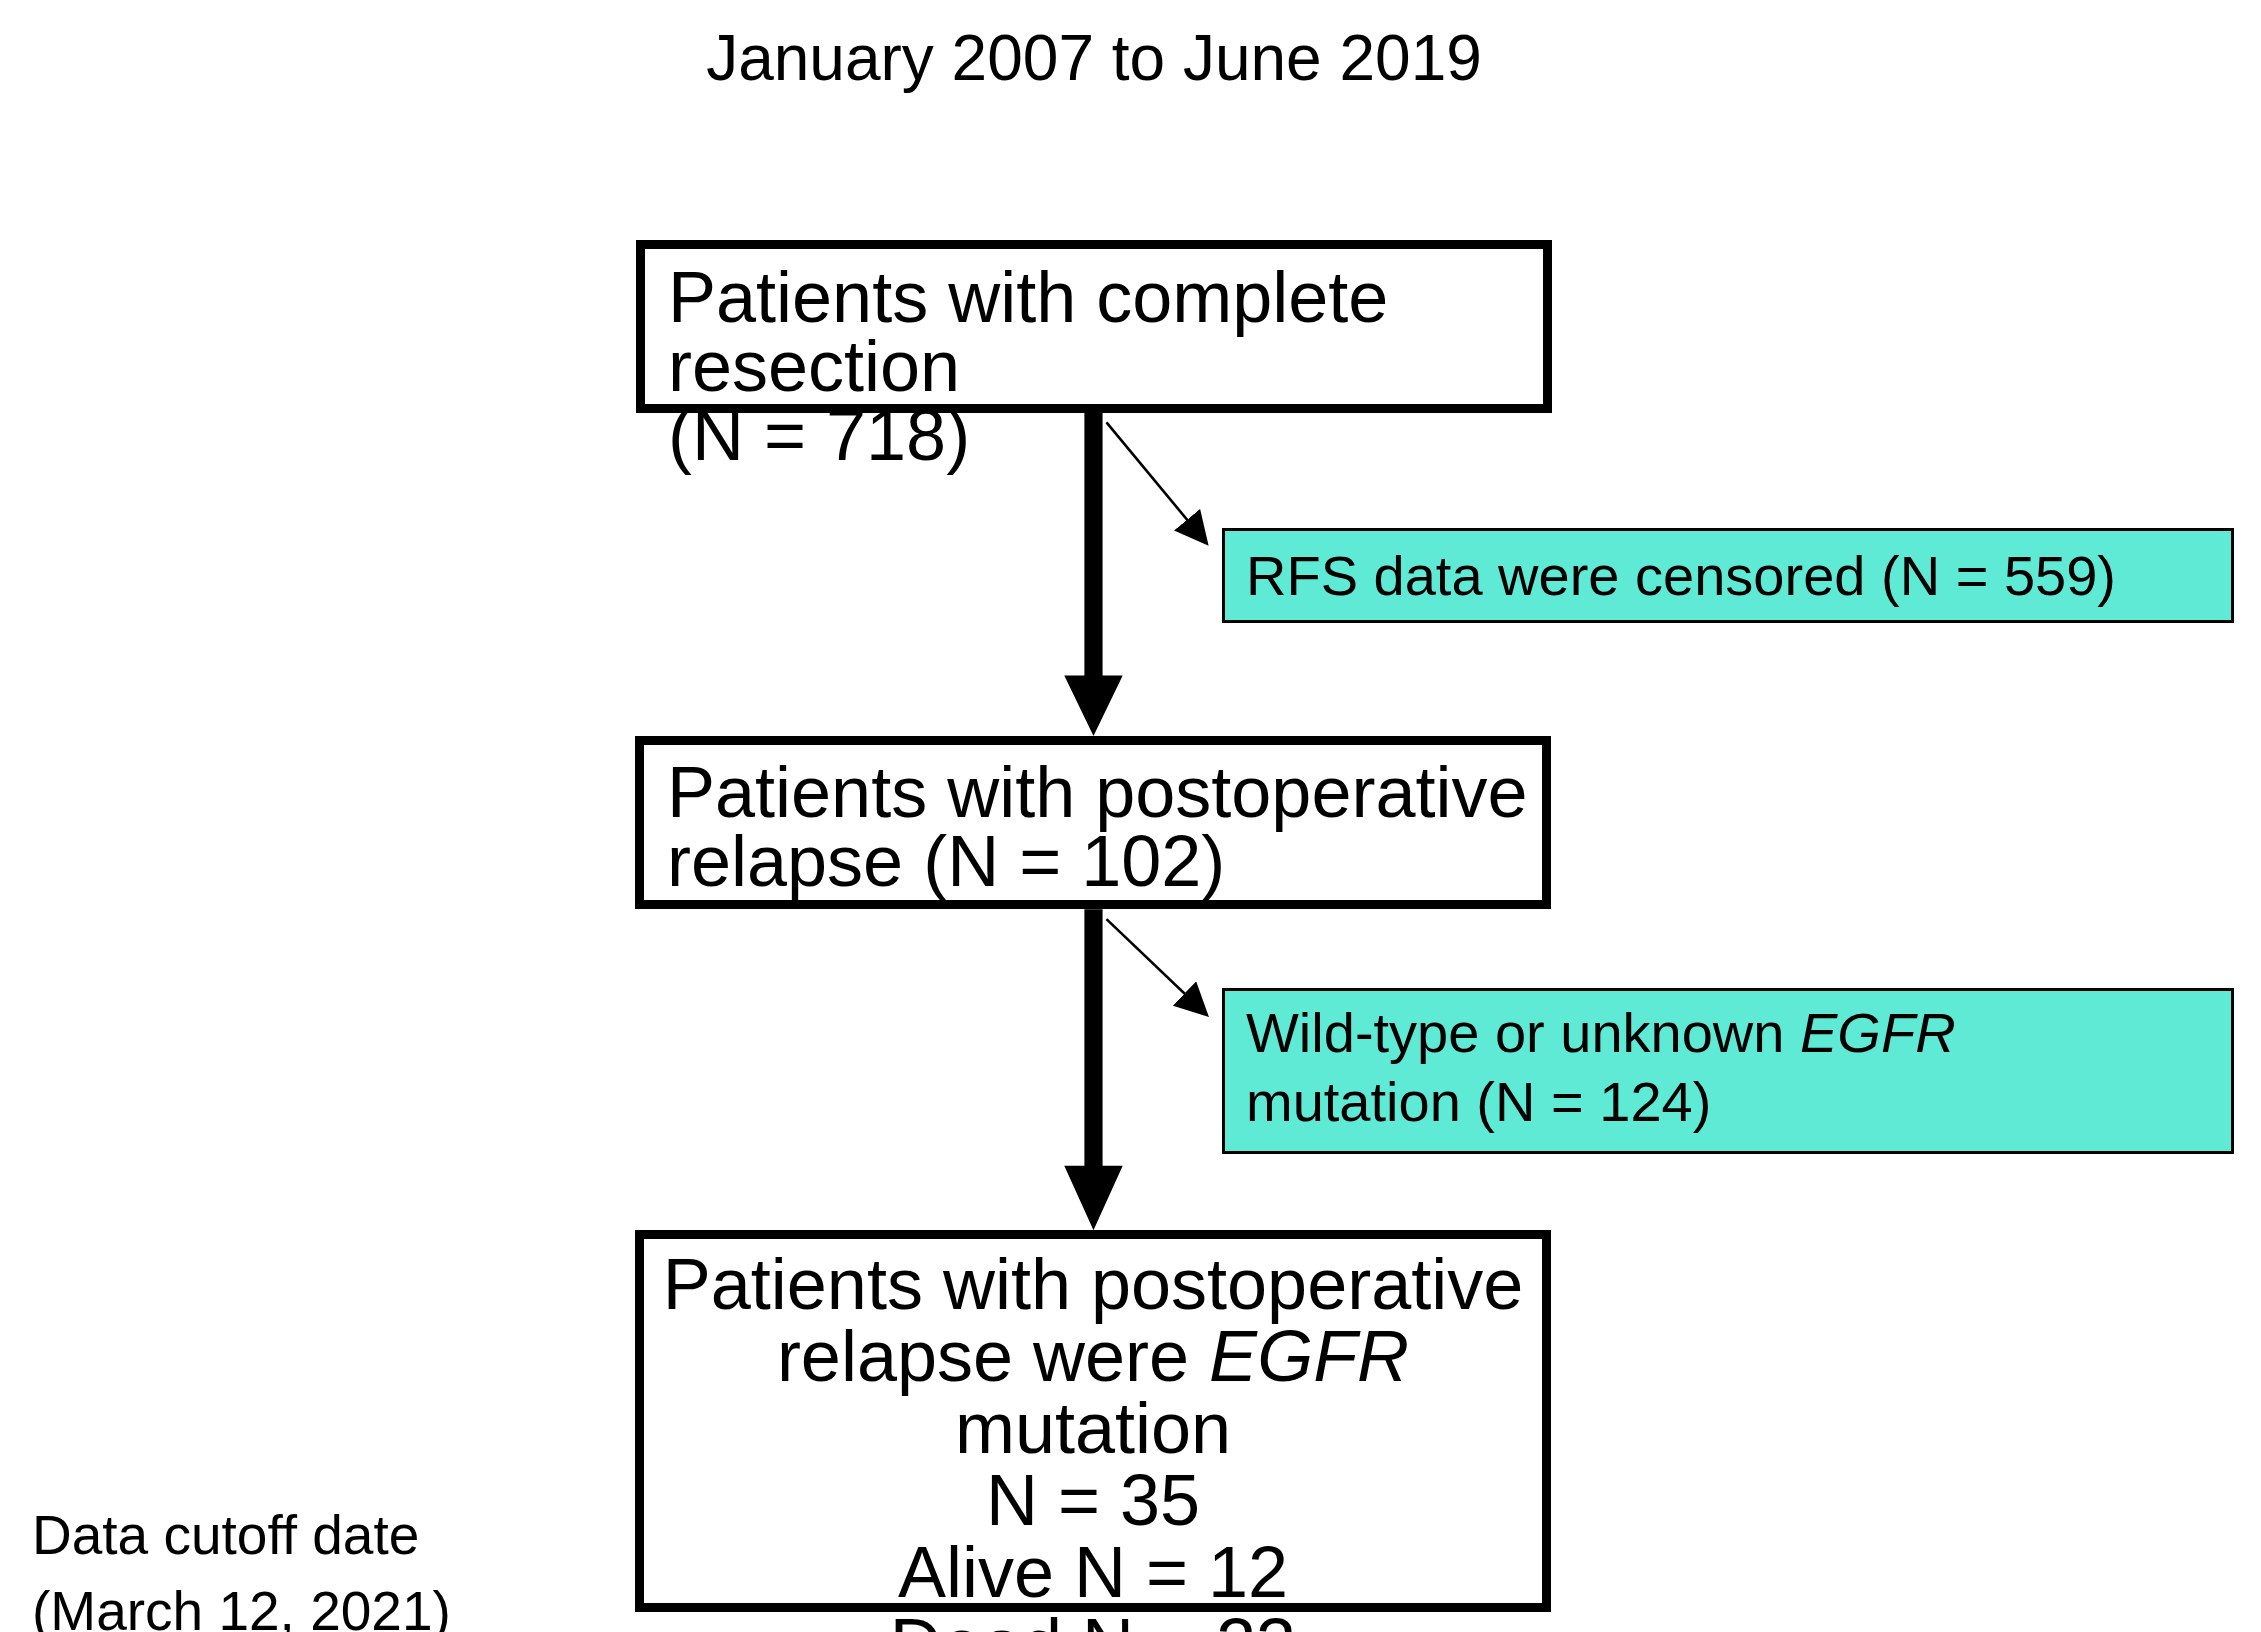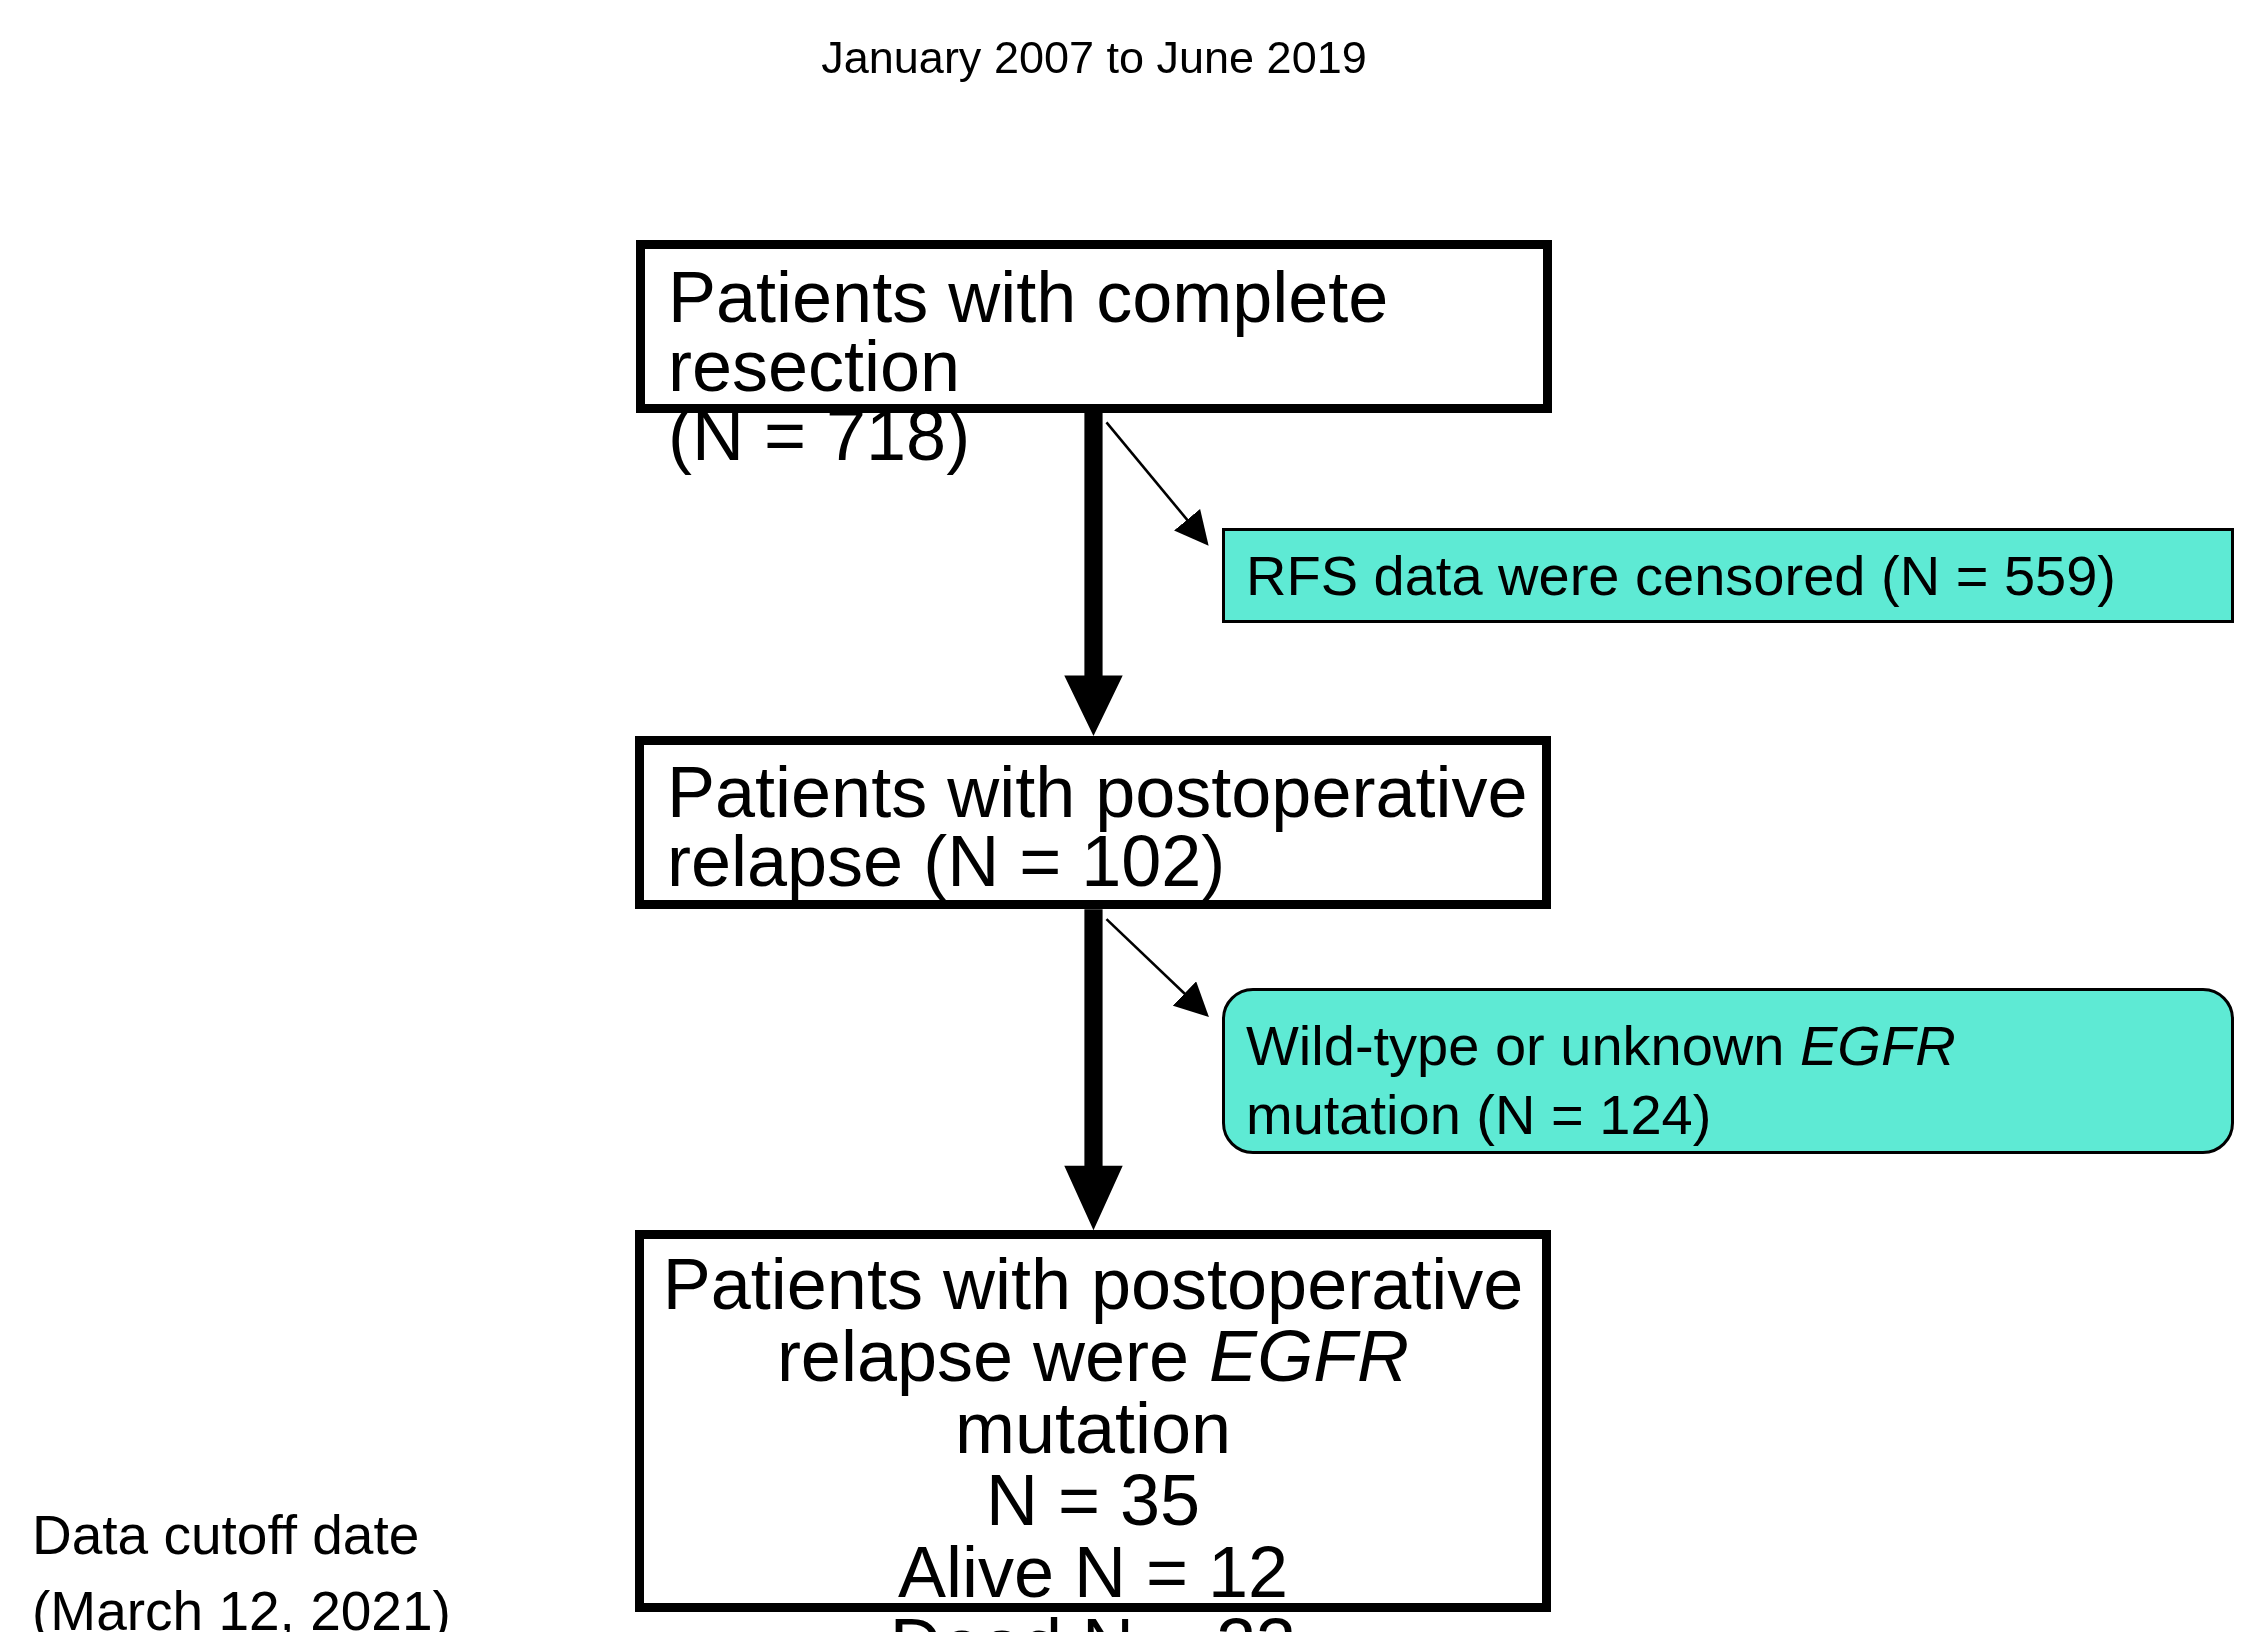--- a/index.html
+++ b/index.html
@@ -14,21 +14,21 @@
   }
   .arrow-layer {
     position: absolute;
     left: 0; top: 0;
     width: 2261px; height: 1633px;
   }
   .title {
     position: absolute;
     left: 636px; top: 26px; width: 916px;
     text-align: center;
-    font-size: 45px;
+    font-size: 64px;
     line-height: 64px;
     white-space: nowrap;
   }
   .main-box {
     position: absolute;
     box-sizing: border-box;
     border: 9px solid #000000;
     background: #ffffff;
     font-size: 72px;
     line-height: 69px;
@@ -40,21 +40,21 @@
     background: #5eead4;
     font-size: 56px;
     line-height: 69px;
   }
   #box-complete   { left: 636px;  top: 240px;  width: 916px; height: 173px; padding: 14.3px 13px 0 23px; }
   #box-relapse    { left: 635px;  top: 736px; width: 916px; height: 173px; padding: 13px 13px 0 23px; }
   #box-egfr       { left: 635px;  top: 1230px; width: 916px; height: 382px; padding: 9px 10.4px 0 10.4px;
                     text-align: center; line-height: 72px; }
   #box-rfs        { left: 1222px; top: 528px;  width: 1012px; height: 95px;
                     display: flex; align-items: center; padding-left: 21px; }
-  #box-wildtype   { left: 1222px; top: 988px; width: 1012px; height: 166px; padding: 20px 0 0 21px; border-radius: 31px; }
+  #box-wildtype   { left: 1222px; top: 988px; width: 1012px; height: 166px; padding: 7px 0 0 21px; }
   .footnote {
     position: absolute;
     left: 32px; top: 1497px;
     font-size: 55px;
     line-height: 76px;
   }
   .line { display: block; }
   i { font-style: italic; }
 </style>
 </head>

